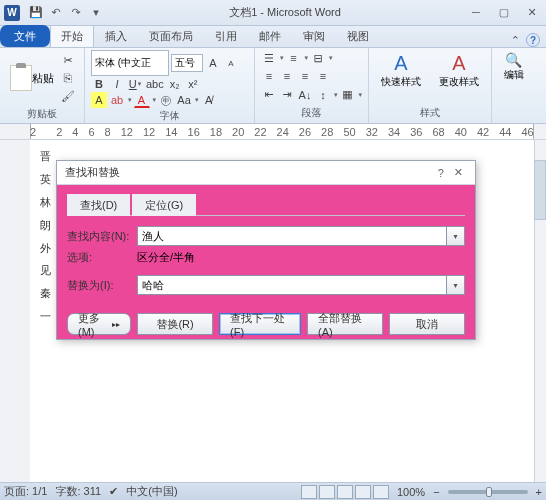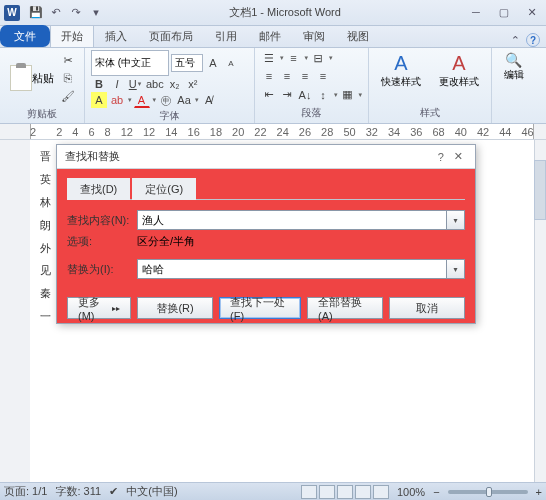--- a/index.html
+++ b/index.html
@@ -37,38 +37,38 @@
 .doctext{padding:6px 10px;color:#333;line-height:1.9;font-size:12px;}
 .doctext p{margin-bottom:2px;}
 .statusbar{position:absolute;bottom:0;left:0;right:0;height:18px;background:linear-gradient(#d8e2ef,#c6d4e6);border-top:1px solid #b8c6d9;display:flex;align-items:center;padding:0 4px;gap:8px;color:#444;font-size:10px;}
 .statusbar .spacer{flex:1;}
 .viewbtns{display:flex;gap:2px;}
 .viewbtns span{width:16px;height:14px;border:1px solid #9ab;background:#e8eef5;display:inline-block;}
 .zoom-track{width:80px;height:4px;background:#9ab;position:relative;border-radius:2px;}
 .zoom-thumb{position:absolute;left:38px;top:-3px;width:6px;height:10px;background:#e8eef5;border:1px solid #789;border-radius:2px;}
 
 
-.dialog{position:absolute;left:56px;top:144px;width:420px;background:#ef4444;border:1px solid #9aa6b6;box-shadow:2px 2px 8px rgba(0,0,0,.25);}
+.dialog{position:absolute;left:56px;top:160px;width:420px;background:#ec4899;border:1px solid #9aa6b6;box-shadow:2px 2px 8px rgba(0,0,0,.25);}
 .dlg-title{height:24px;display:flex;align-items:center;padding:0 8px;background:#fff;border-bottom:1px solid #d0d6de;}
 .dlg-title-text{flex:1;color:#333;}
 .dlg-close{color:#666;padding:0 4px;}
 .dlg-help{color:#666;padding:0 6px;}
 .dlg-body{padding:8px 10px 4px;}
 .dlg-tabs{display:flex;border-bottom:1px solid #bcc5d0;margin-bottom:10px;}
 .dlg-tab{padding:3px 12px;border:1px solid transparent;border-bottom:none;color:#333;background:#eceff3;margin-right:2px;position:relative;top:1px;}
 .dlg-tab.active{background:#f2f2f2;border-color:#bcc5d0;border-bottom:1px solid #f2f2f2;}
 .form-row{display:flex;align-items:center;margin-bottom:4px;}
 .form-label{width:70px;color:#333;}
 .form-input-wrap{flex:1;display:flex;}
 .form-input{flex:1;height:20px;border:1px solid #8a97a8;background:#fff;padding:0 4px;}
 .combo-btn{width:18px;height:20px;border:1px solid #8a97a8;border-left:none;background:linear-gradient(#fdfdfd,#e3e8ee);display:flex;align-items:center;justify-content:center;font-size:8px;color:#555;}
 .opts-row{display:flex;margin-bottom:10px;}
 .dlg-buttons{display:flex;justify-content:flex-end;gap:6px;margin-top:18px;}
 .dlg-btn{height:22px;padding:0 10px;border:1px solid #8a97a8;background:linear-gradient(#fdfdfd,#e3e8ee);color:#333;display:flex;align-items:center;min-width:76px;justify-content:center;}
-.dlg-btn.more{min-width:auto;margin-right:auto;}
+.dlg-btn.more{min-width:auto;margin-right:auto;border-radius:7px;}
 .dlg-btn.more .chev{font-size:8px;margin-left:2px;}
 .dlg-btn.primary{border:1px solid #3a7bd5;box-shadow:inset 0 0 0 1px #9fc2ef;}
 .rtmargin{position:absolute;right:0;top:140px;bottom:18px;width:12px;background:#f0f2f5;border-left:1px solid #cbd3dd;}
 .scrollthumb{position:absolute;right:0;top:160px;width:12px;height:60px;background:#d3dbe5;border:1px solid #b8c6d9;}
 </style>
 </head>
 <body>
 
 <div class="titlebar">
   <div class="wlogo">W</div>

